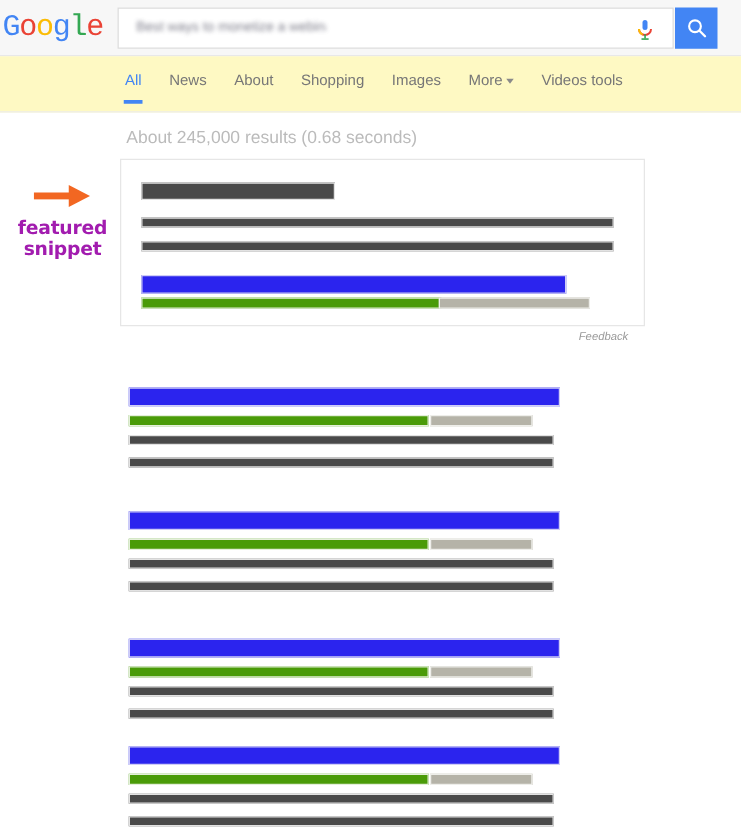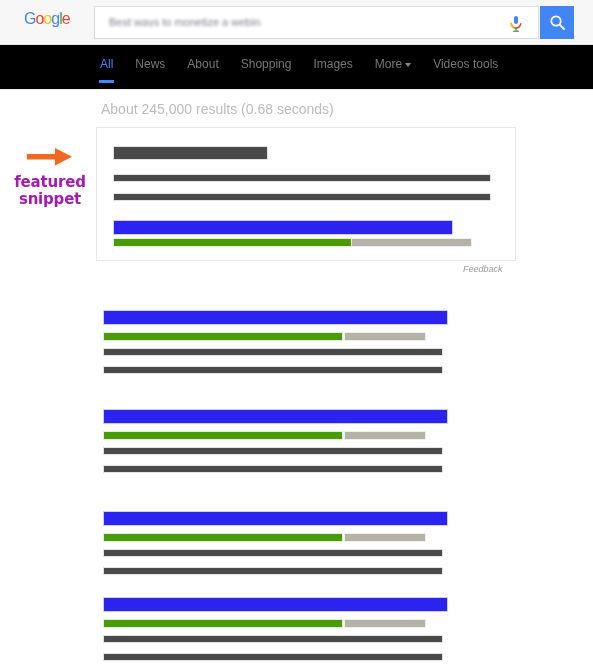--- a/index.html
+++ b/index.html
@@ -20,24 +20,24 @@
   
   .header {
     position: relative;
     height: 45px;
     background: #f7f7f7;
     border-bottom: 1px solid #e8e8e8;
     box-sizing: border-box;
   }
   .logo {
     position: absolute;
-    left: 24px;
+    left: 2px;
     top: 11px;
-    font-family: Liberation Sans, sans-serif;
-    font-size: 16px;
+    font-family: Liberation Mono, monospace;
+    font-size: 24px;
     letter-spacing: -1px;
     line-height: 1;
     font-weight: 400;
     user-select: none;
   }
   .logo span { display: inline-block; }
   .l-b1 { color: #4285F4; }
   .l-r1 { color: #EA4335; }
   .l-y1 { color: #FBBC05; }
   .l-b2 { color: #4285F4; }
@@ -86,21 +86,21 @@
     display: flex;
     align-items: center;
     justify-content: center;
     cursor: pointer;
   }
 
   
   .navbar {
     position: relative;
     height: 44px;
-    background: #000000;
+    background: #fef9c3;
     border-bottom: 1px solid #ebebeb;
     text-align: right;
   }
   .nav-inner {
     position: absolute;
     left: 100px;
     top: 12px;
     display: flex;
     align-items: center;
     gap: 22px;

